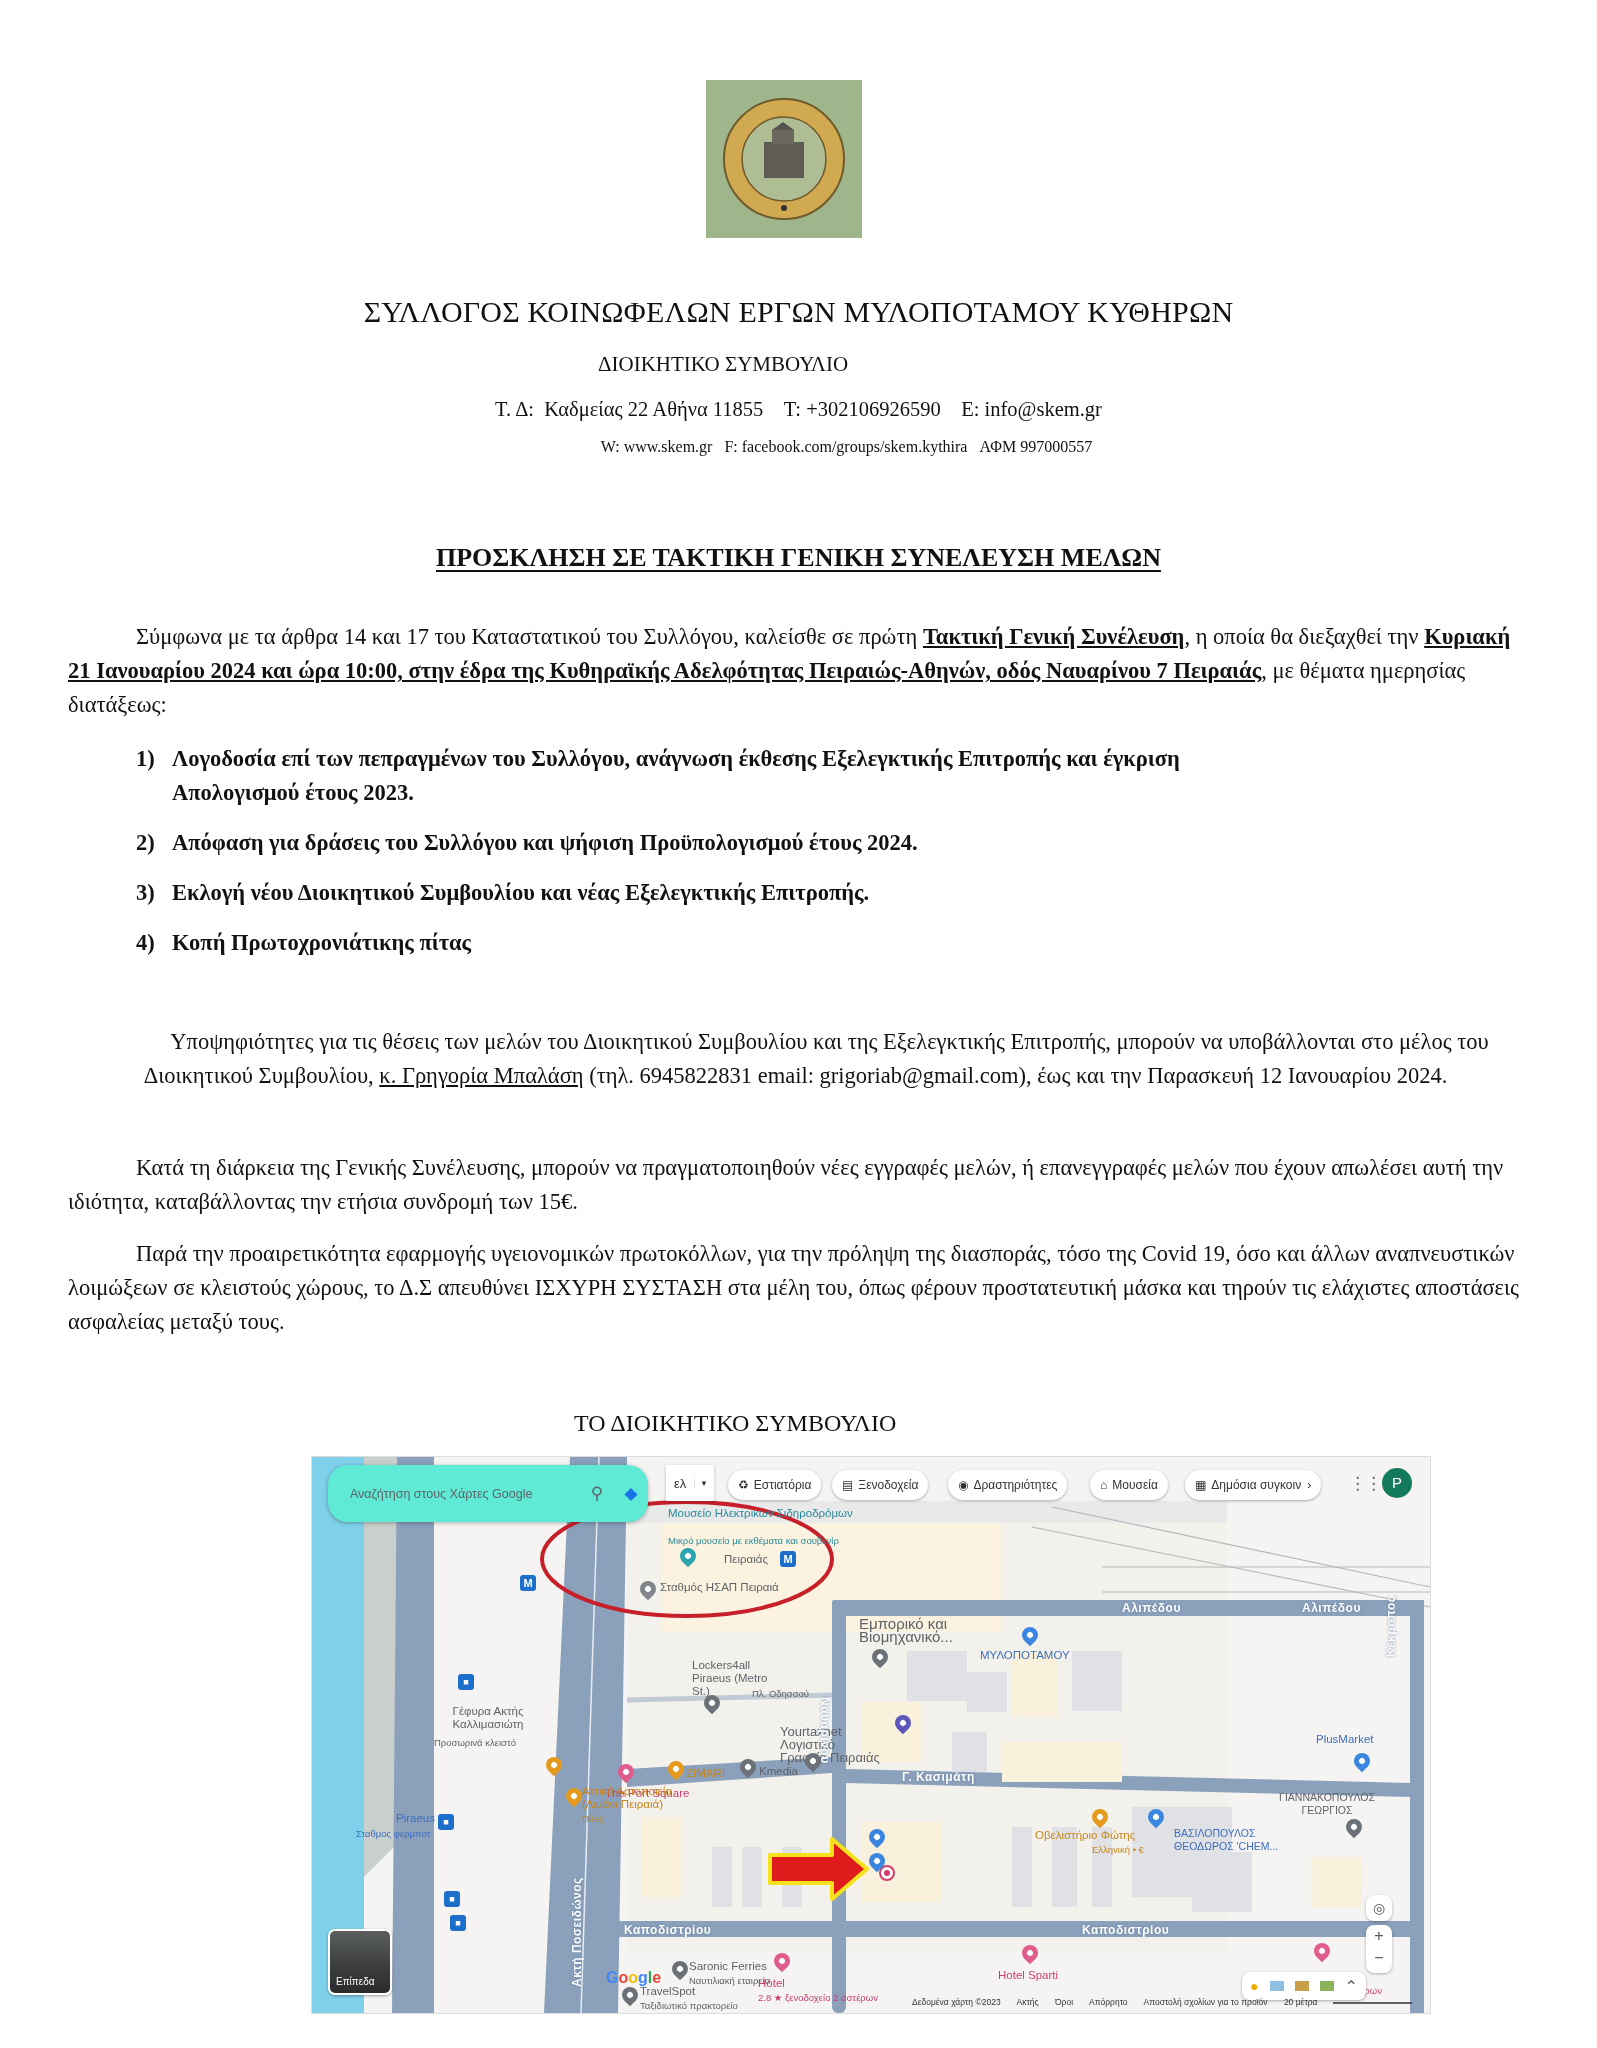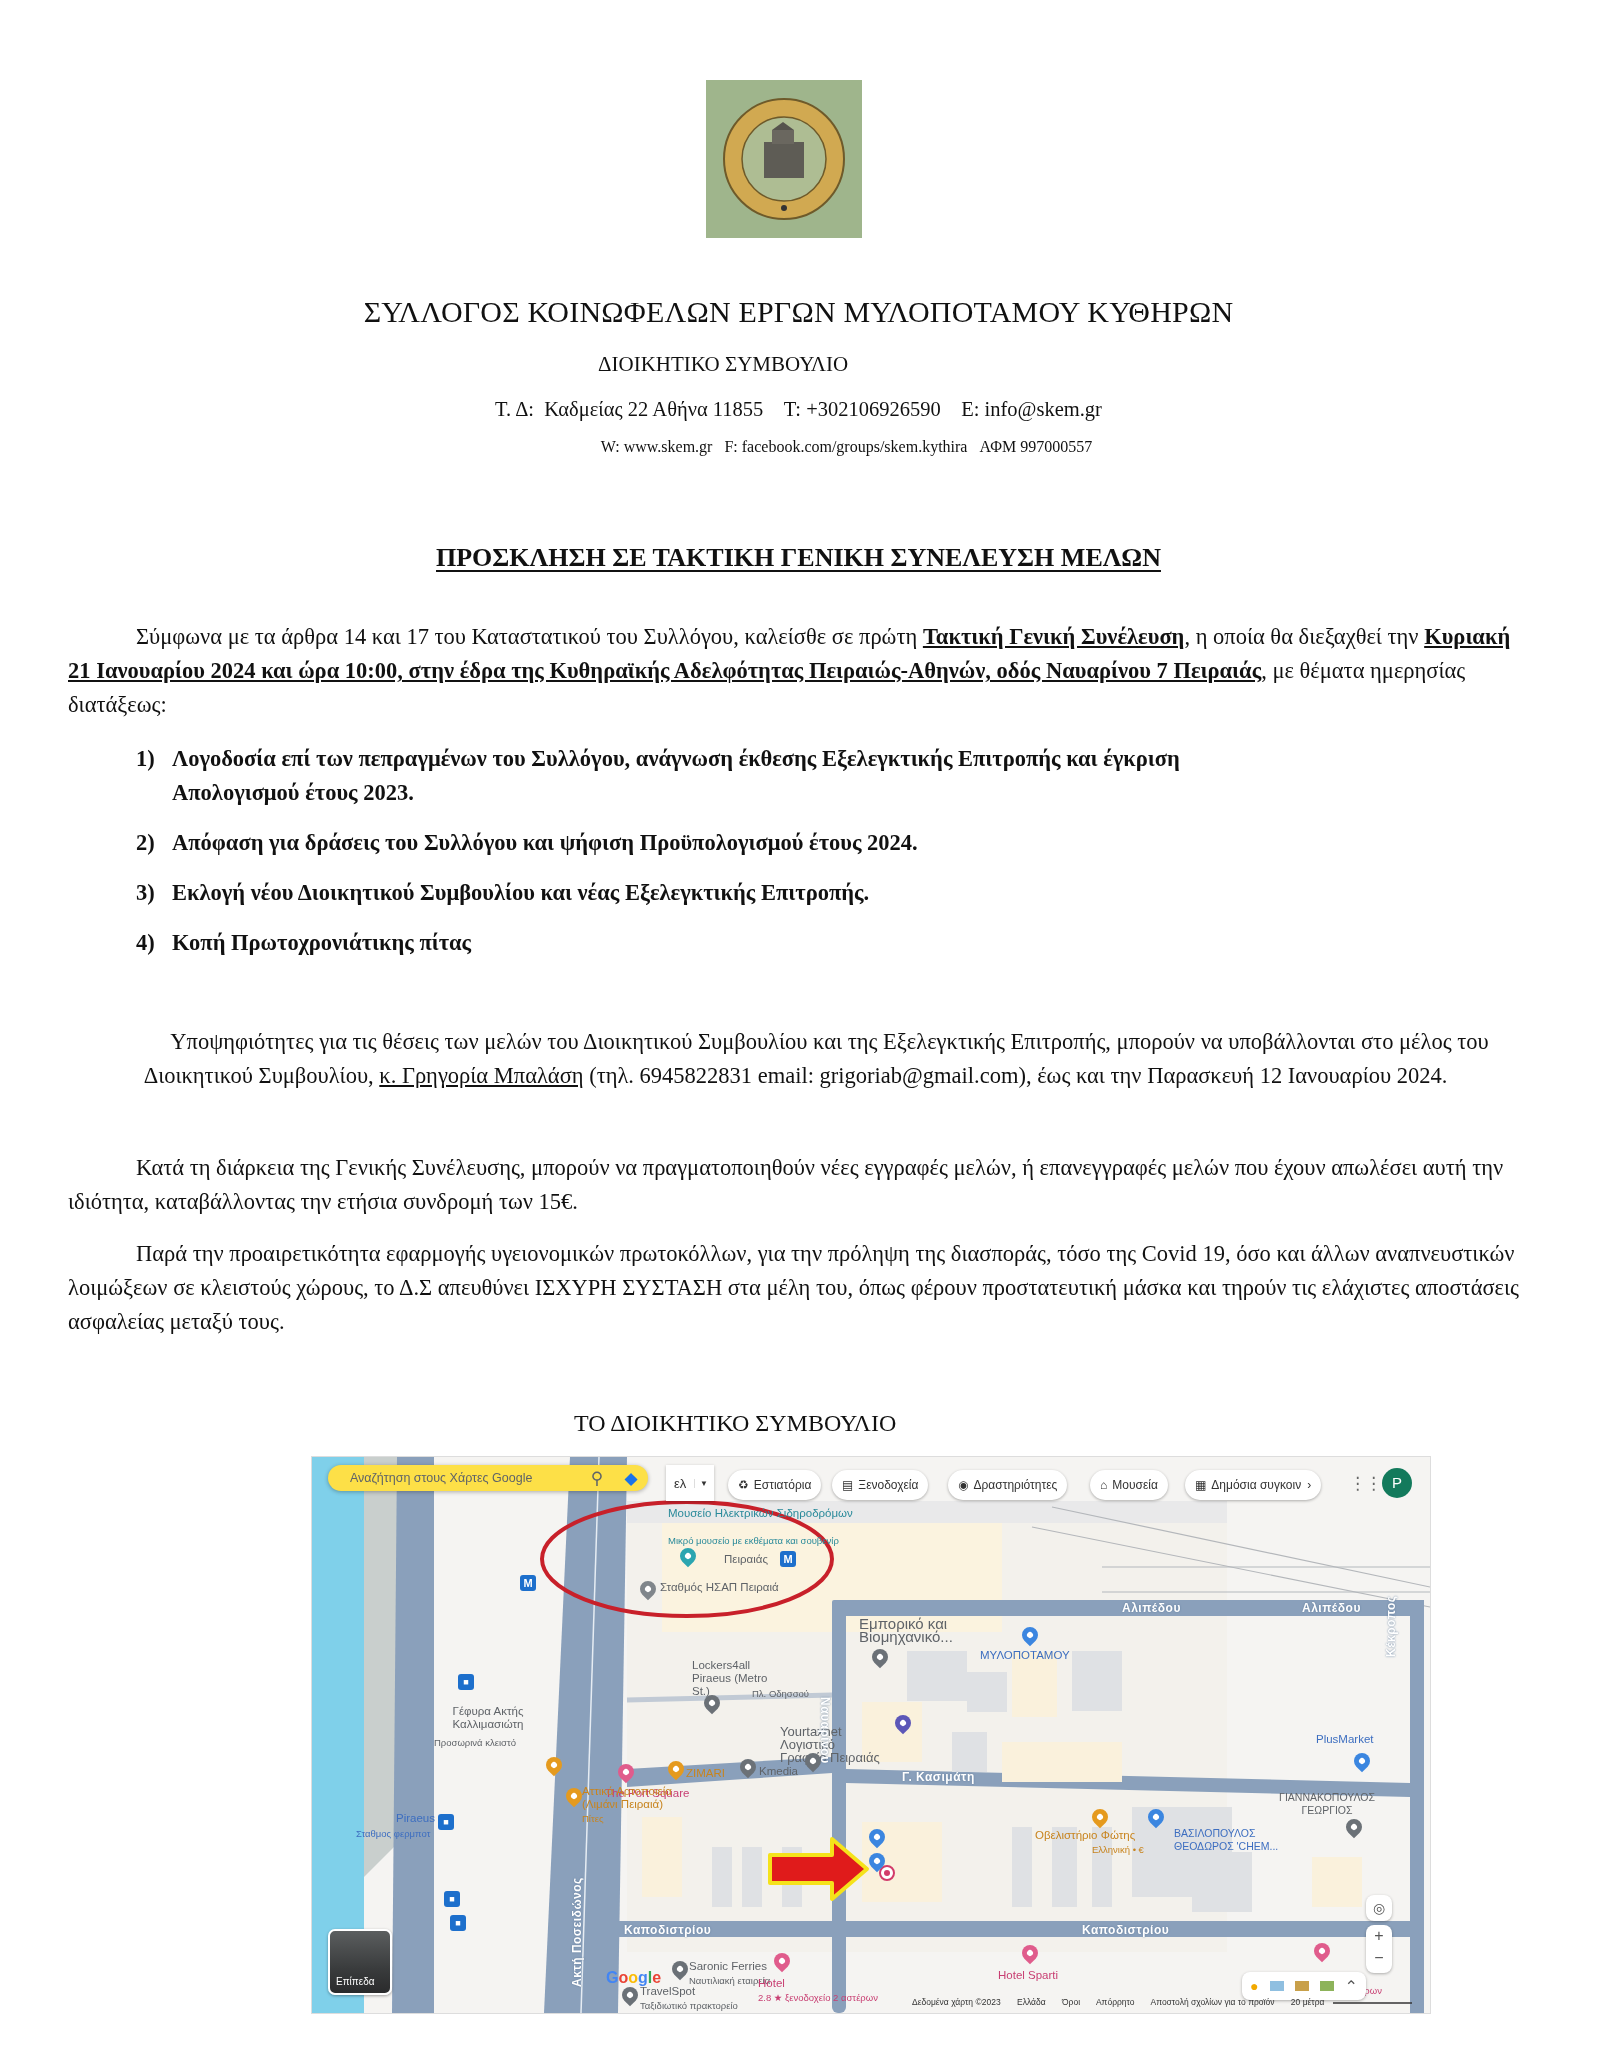--- a/index.html
+++ b/index.html
@@ -49,21 +49,21 @@
   .mlabel { position: absolute; font-size: 11.5px; white-space: nowrap; line-height: 13px; }
   .mlabel.gray { color: #5f6368; }
   .mlabel.teal { color: #2a8a9a; }
   .mlabel.orange { color: #c8841e; }
   .mlabel.pink { color: #c83e72; }
   .mlabel.blue { color: #3d6ec0; }
   .mlabel.small { font-size: 9.5px; }
   .road { position: absolute; font-size: 12px; color: #fff; font-weight: bold; letter-spacing: 0.5px;
           text-shadow: 0 0 2px #5e7a9a; white-space: nowrap; }
 
-  .searchbox { position: absolute; left: 16px; top: 8px; width: 320px; height: 26px; background: #fde047;
+  .searchbox { position: absolute; left: 16px; top: 8px; width: 320px; height: 57px; background: #5eead4;
                border-radius: 20px; box-shadow: 0 1px 4px rgba(0,0,0,0.3); display: flex; align-items: center; }
   .searchbox .ph { flex: 1; padding-left: 22px; font-size: 12.5px; color: #5f6368; }
   .searchbox .ic { width: 34px; text-align: center; font-size: 17px; color: #5f6368; }
   .langbtn { position: absolute; left: 354px; top: 8px; width: 48px; height: 36px; background: #fff;
              box-shadow: 0 1px 3px rgba(0,0,0,0.25); display: flex; align-items: center; font-size: 13px; color: #333; }
   .langbtn span { padding-left: 8px; }
   .langbtn .dd { margin-left: auto; padding-right: 6px; font-size: 8px; border-left: 1px solid #ddd; padding-left: 5px; }
   .chip { position: absolute; top: 13px; height: 30px; background: #fff; border-radius: 15px;
           box-shadow: 0 1px 3px rgba(0,0,0,0.3); display: flex; align-items: center; padding: 0 10px;
           font-size: 12px; color: #333; white-space: nowrap; }
@@ -329,19 +329,19 @@
   <div class="ctl" style="left:930px;top:515px;width:124px;height:28px;display:flex;align-items:center;justify-content:space-between;padding:0 8px;box-sizing:border-box">
     <span style="color:#f2a900;font-size:14px">●</span>
     <span style="display:inline-block;width:14px;height:10px;background:#8fbfe0"></span>
     <span style="display:inline-block;width:14px;height:10px;background:#c8a04a"></span>
     <span style="display:inline-block;width:14px;height:10px;background:#8db35a"></span>
     <span>⌃</span>
   </div>
 
   <div class="attrib">
     <span>Δεδομένα χάρτη ©2023</span>
-    <span>Ελλάδα</span>
+    <span>Ακτής</span>
     <span>Όροι</span>
     <span>Απόρρητο</span>
     <span>Αποστολή σχολίων για το προϊόν</span>
     <span>20 μέτρα</span>
   </div>
 </div>
 
 </body></html>

